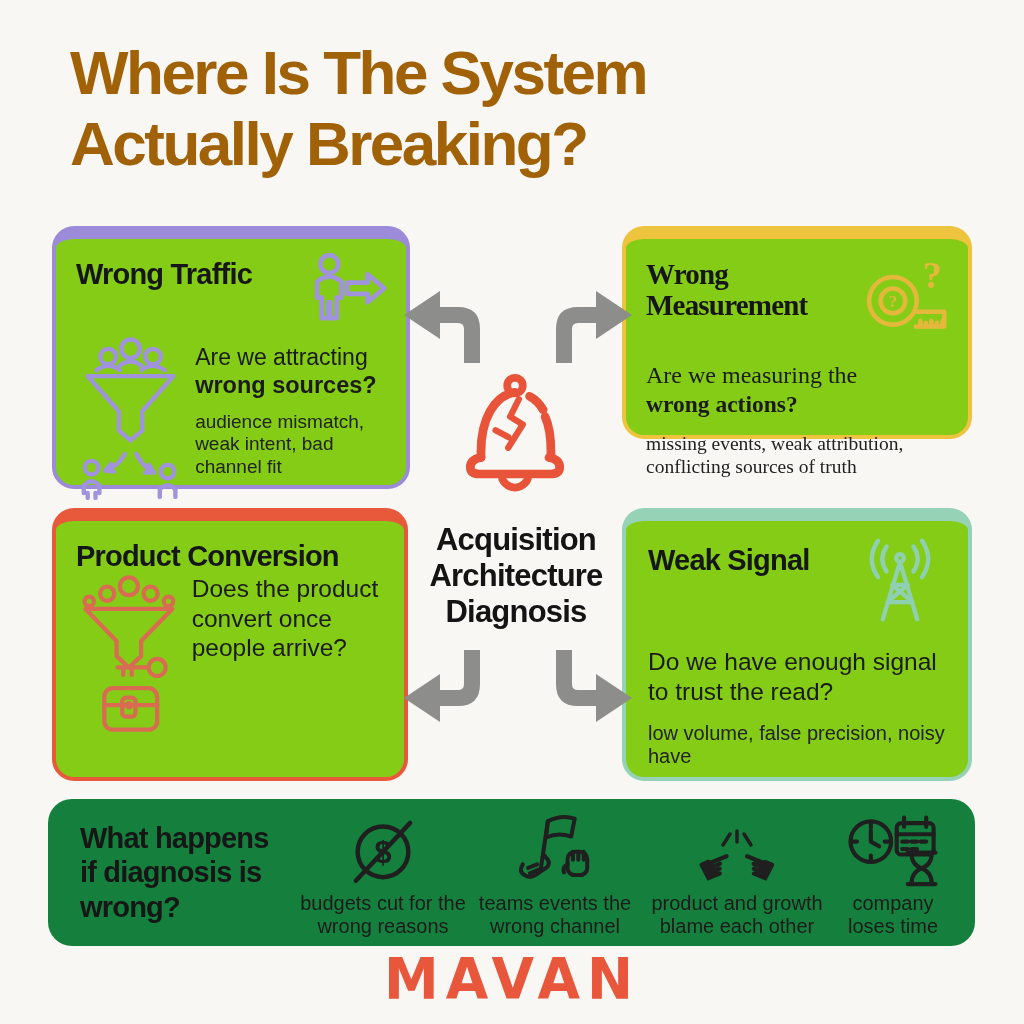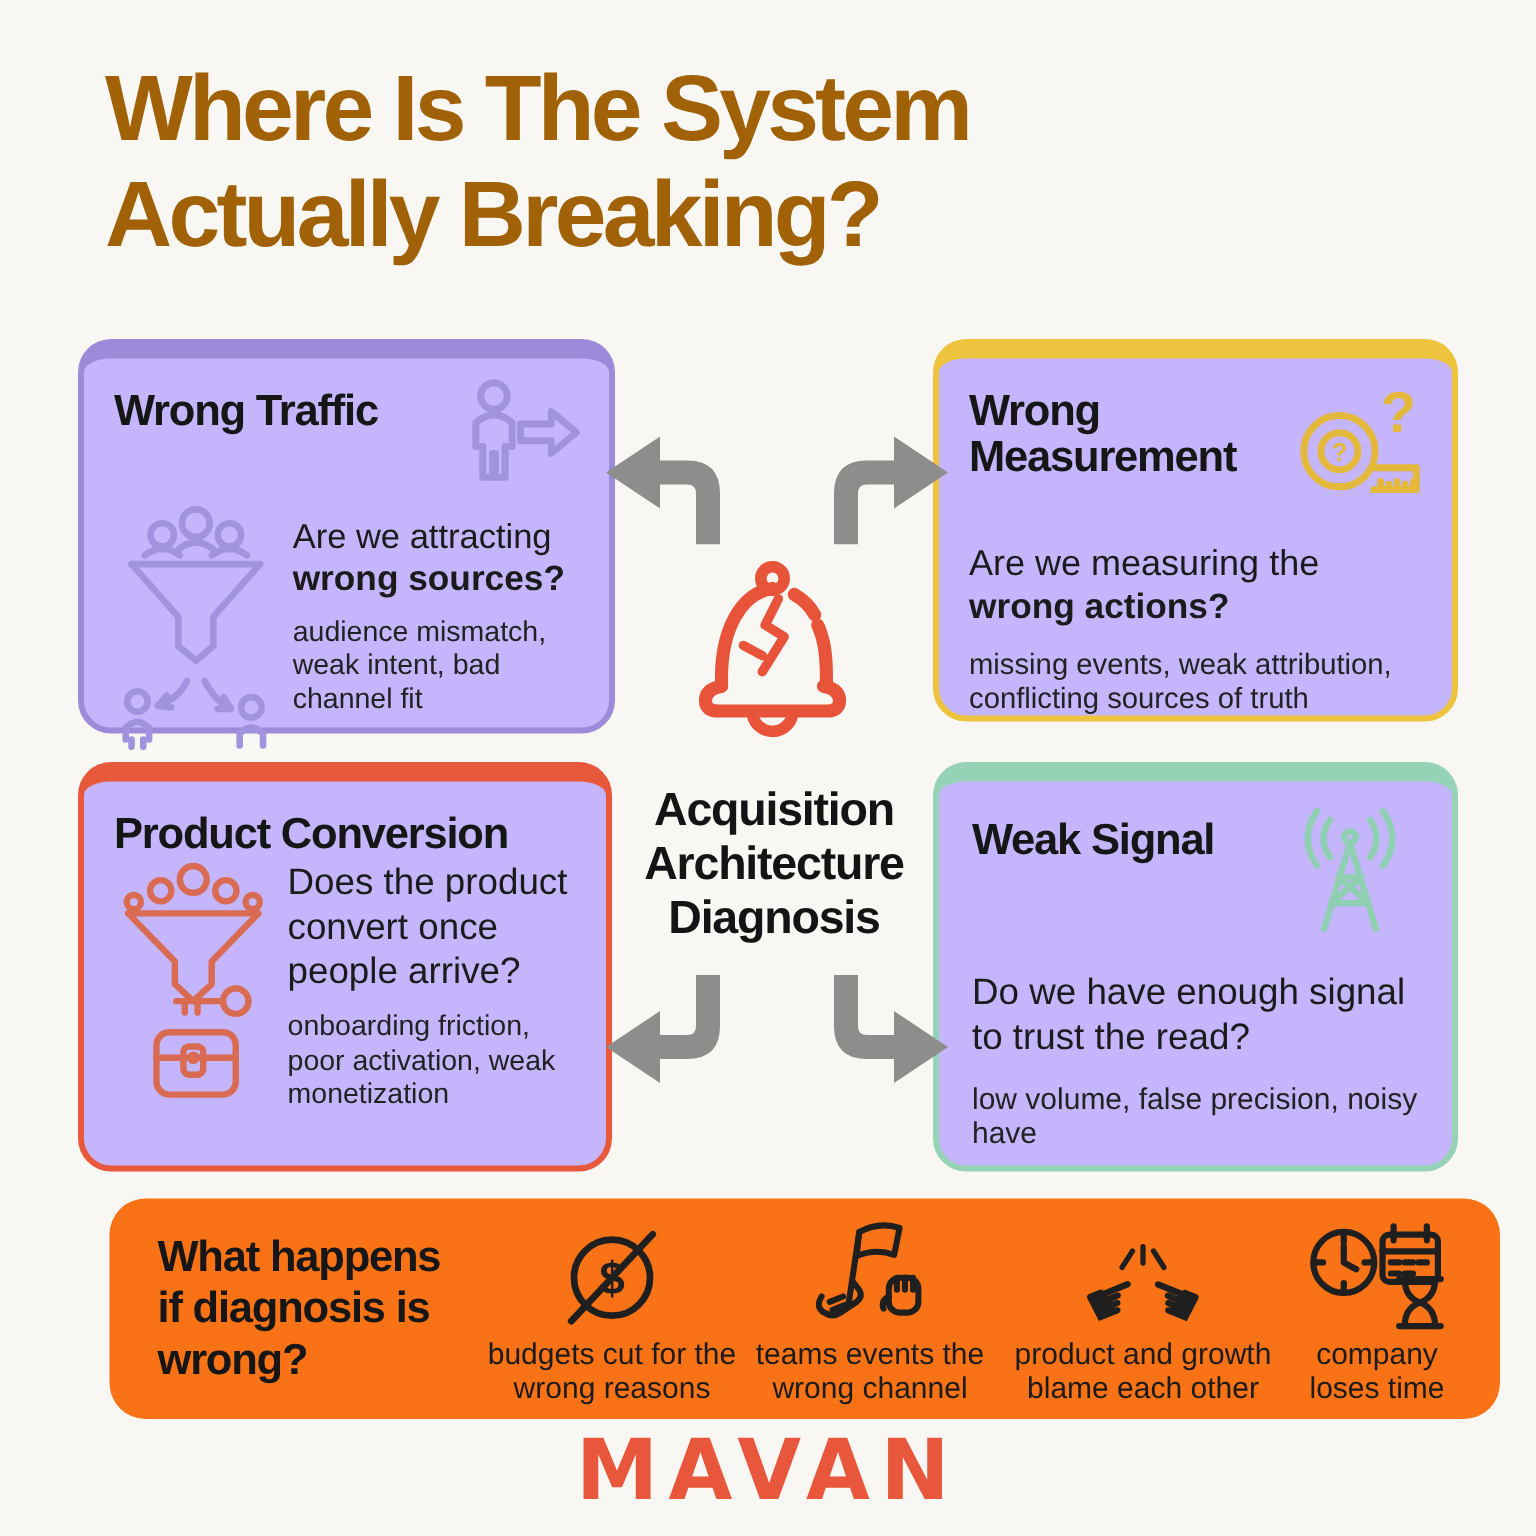--- a/index.html
+++ b/index.html
@@ -4,23 +4,23 @@
 <style>
   html,body{margin:0;padding:0;background:#dddddd;}
   .canvas{position:relative;width:1024px;height:1024px;background:#f8f7f3;
     font-family:"Liberation Sans",sans-serif;color:#161616;overflow:hidden;margin:0 auto;}
 
   
   .page-title{position:absolute;left:70px;top:38px;width:716px;font-size:62px;line-height:1.14;
     font-weight:bold;letter-spacing:-2.5px;color:#a16207;}
 
   
-  .quad{position:absolute;background:#c4b5fd;border-radius:22px;box-sizing:border-box;}
+  .quad{position:absolute;background:#84cc16;border-radius:22px;box-sizing:border-box;}
   .q1{left:52px;top:226px;width:358px;height:263px;border:4px solid #9b8bd8;border-top-width:13px;}
-  .q2{left:622px;top:226px;width:350px;height:255px;border:4px solid #eec33e;border-top-width:13px;}
+  .q2{left:622px;top:226px;width:350px;height:213px;border:4px solid #eec33e;border-top-width:13px;font-family:Liberation Serif, serif;}
   .q3{left:52px;top:508px;width:356px;height:273px;border:4px solid #e8593c;border-top-width:13px;}
   .q4{left:622px;top:508px;width:350px;height:273px;border:4px solid #96d3b6;border-top-width:13px;}
   .q-pad{padding:12px 16px 8px 20px;}
   .q-head{display:flex;justify-content:space-between;align-items:flex-start;}
   .q-title{font-size:29px;font-weight:bold;letter-spacing:-0.8px;line-height:1.06;margin-top:8px;}
   .q2 .q-title{width:225px;}
   .q-body{display:flex;}
   .q-text{margin-left:10px;margin-top:10px;}
   .question{font-size:23px;line-height:1.22;color:#1b1b1b;}
   .question strong{display:block;font-size:23.5px;}
@@ -34,22 +34,22 @@
   .q3 .q-text{width:208px;margin-top:2px;}
 
   
   .arrows-top{position:absolute;left:400px;top:277px;}
   .arrows-bottom{position:absolute;left:400px;top:650px;transform:scaleY(-1);}
   .bell-wrap{position:absolute;left:452px;top:372px;}
   .center-label{position:absolute;left:396px;top:522px;width:240px;text-align:center;
     font-size:31px;font-weight:bold;letter-spacing:-0.8px;line-height:1.16;color:#141414;}
 
   
-  .footer{position:absolute;left:48px;top:799px;width:927px;height:147px;background:#f97316;
-    border-radius:24px;box-sizing:border-box;display:flex;align-items:center;padding:0 22px 0 32px;margin-left:25px;}
+  .footer{position:absolute;left:48px;top:799px;width:927px;height:147px;background:#15803d;
+    border-radius:24px;box-sizing:border-box;display:flex;align-items:center;padding:0 22px 0 32px;}
   .footer-title{width:218px;font-size:29px;font-weight:bold;letter-spacing:-0.8px;line-height:1.18;}
   .footer-items{flex:1;display:flex;justify-content:space-between;align-items:flex-end;padding-left:14px;}
   .f-item{display:flex;flex-direction:column;align-items:center;}
   .f-icon{height:80px;display:flex;align-items:flex-end;justify-content:center;}
   .f-label{font-size:20px;line-height:1.15;text-align:center;margin-top:4px;color:#1b1b1b;}
   .f-1{width:172px}.f-2{width:172px}.f-3{width:192px}.f-4{width:120px}
   .hands{display:flex;align-items:flex-end;font-family:"DejaVu Sans",sans-serif;
     font-size:42px;color:#1f1f1f;line-height:1;position:relative;padding-top:16px;}
   .hand-l{transform:rotate(-22deg);} .hand-r{transform:rotate(22deg);margin-left:2px;}
   .sparks{position:absolute;left:50%;top:-2px;transform:translateX(-50%);}
@@ -138,21 +138,20 @@
           <rect x="30" y="118" width="56" height="44" rx="9"></rect>
           <path d="M30 136 h56"></path>
           <rect x="49" y="128" width="14" height="20" rx="4"></rect>
           <circle cx="56" cy="136" r="2.2"></circle>
         </svg>
         <div class="q-text">
           <div class="question">
             <span>Does the product convert once people arrive?</span>
             <strong></strong>
           </div>
-          <div class="details">onboarding friction, poor activation, weak monetization</div>
         </div>
       </div>
     </div>
   </div>
 
   <div class="quad q4">
     <div class="q-pad" style="padding:16px 22px;">
       <div class="q-head">
         <div class="q-title">Weak Signal</div>
         <svg width="92" height="88" viewBox="0 0 96 92" fill="none" stroke="#8fd0b2" stroke-width="4.5" stroke-linecap="round" stroke-linejoin="round">

